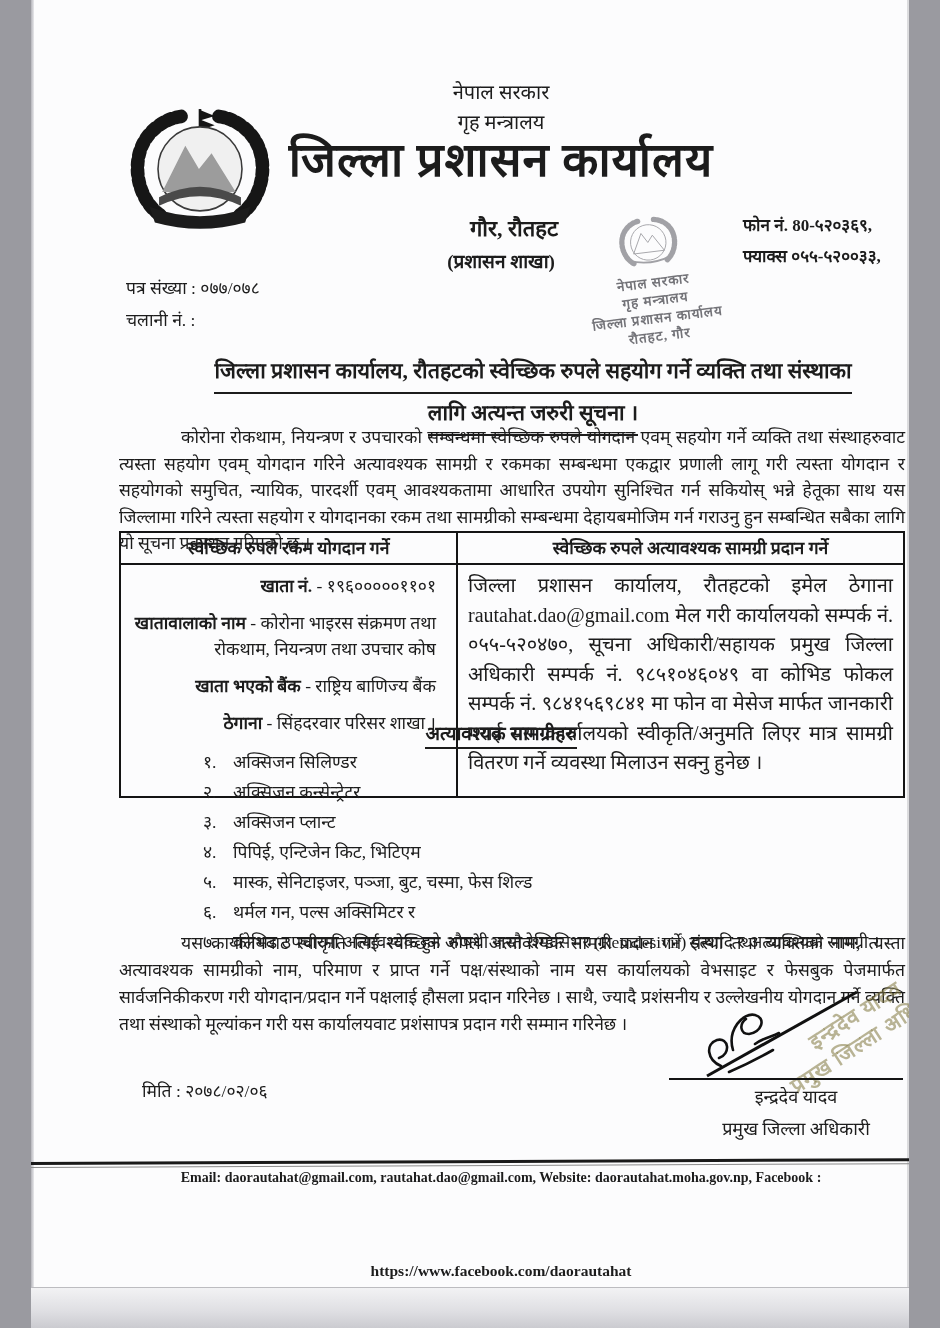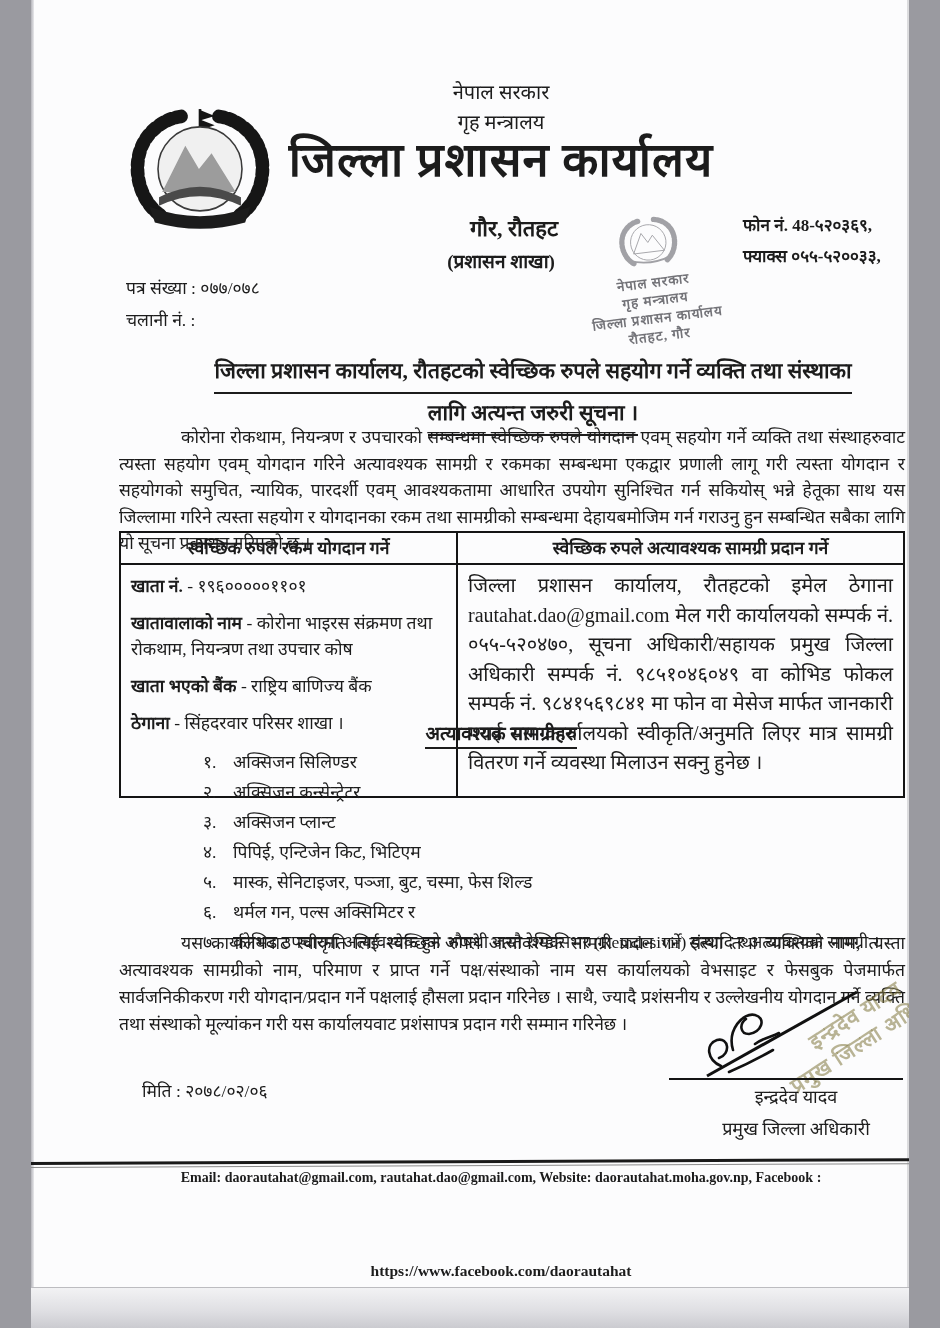--- a/index.html
+++ b/index.html
@@ -38,21 +38,21 @@
   .u-line{display:inline-block;border-bottom:2px solid #1c1c1c;padding-bottom:1px;}
 
   .intro-par{left:88px;top:424px;width:786px;font-size:17.5px;line-height:26.5px;
     text-align:justify;text-indent:62px;}
 
   .tbl{left:88px;top:531px;width:782px;border:2px solid #141414;display:grid;
     grid-template-columns:335px 1fr;}
   .tbl .th{font-size:17.5px;font-weight:bold;text-align:center;padding:2px 4px 4px;
     border-bottom:2px solid #141414;}
   .tbl .th2,.tbl .td2{border-left:2px solid #141414;padding-left:24px;}
-  .tbl .td1{padding:8px 6px 12px 10px;font-size:17.5px;line-height:26px;}
+  .tbl .td1{padding:8px 20px 12px 10px;font-size:17.5px;line-height:26px;text-align:right;}
   .acct-row{margin-bottom:11px;}
   .acct-row:last-child{margin-bottom:12px;}
   .acct-label{font-weight:bold;}
   .tbl .td2{padding:6px 10px 18px 10px;font-size:20px;line-height:29.5px;text-align:justify;}
 
   .mat-heading{top:720px;font-size:19px;font-weight:bold;}
   .mat-list{left:172px;top:752px;width:706px;font-size:17.5px;}
   .mat-item{display:flex;margin-bottom:9px;line-height:21px;}
   .mat-num{width:30px;flex:0 0 30px;}
 
@@ -97,21 +97,21 @@
     <path d="M70 1 V21" stroke="#161616" stroke-width="2.5"></path>
     <path d="M70 2 L84 7.5 70 12 Z" fill="#161616"></path>
     <path d="M70 11 L84 16.5 70 21 Z" fill="#161616"></path>
     <circle cx="70" cy="58" r="40" fill="#f0f0f0" stroke="#3a3a3a" stroke-width="1.5"></circle>
     <path d="M34 80 L56 36 L69 58 L81 43 L104 80 Z" fill="#9c9c9c"></path>
     <path d="M31 85 Q70 65 109 85 L109 93 Q70 75 31 93 Z" fill="#4a4a4a"></path>
     <path d="M22 94 Q70 112 118 94 L113 109 Q70 121 27 109 Z" fill="#1c1c1c"></path>
   </svg>
 
   <div class="abs contact">
-    <div>फोन नं. 48-५२०३६९,</div>
+    <div>फोन नं. 80-५२०३६९,</div>
     <div>फ्याक्स ०५५-५२००३३,</div>
   </div>
 
   <div class="abs stamp-center">
     <svg class="s-emblem" viewBox="0 0 140 120">
       <path d="M32 102 C10 86 4 52 18 30 C26 18 38 10 52 8" fill="none" stroke="#55555c" stroke-width="12" stroke-dasharray="5 4" stroke-linecap="round"></path>
       <path d="M108 102 C130 86 136 52 122 30 C114 18 102 10 88 8" fill="none" stroke="#55555c" stroke-width="12" stroke-dasharray="5 4" stroke-linecap="round"></path>
       <circle cx="70" cy="58" r="40" fill="none" stroke="#55555c" stroke-width="2"></circle>
       <path d="M34 80 L56 36 L69 58 L81 43 L104 80 Z" fill="none" stroke="#55555c" stroke-width="2"></path>
       <path d="M22 94 Q70 112 118 94" fill="none" stroke="#55555c" stroke-width="4"></path>

